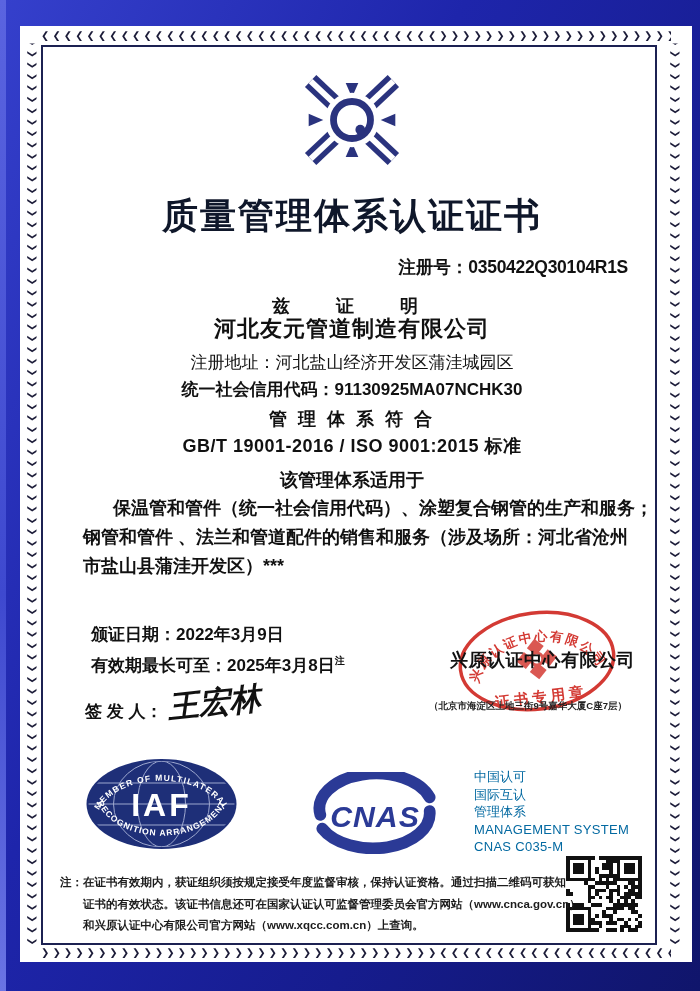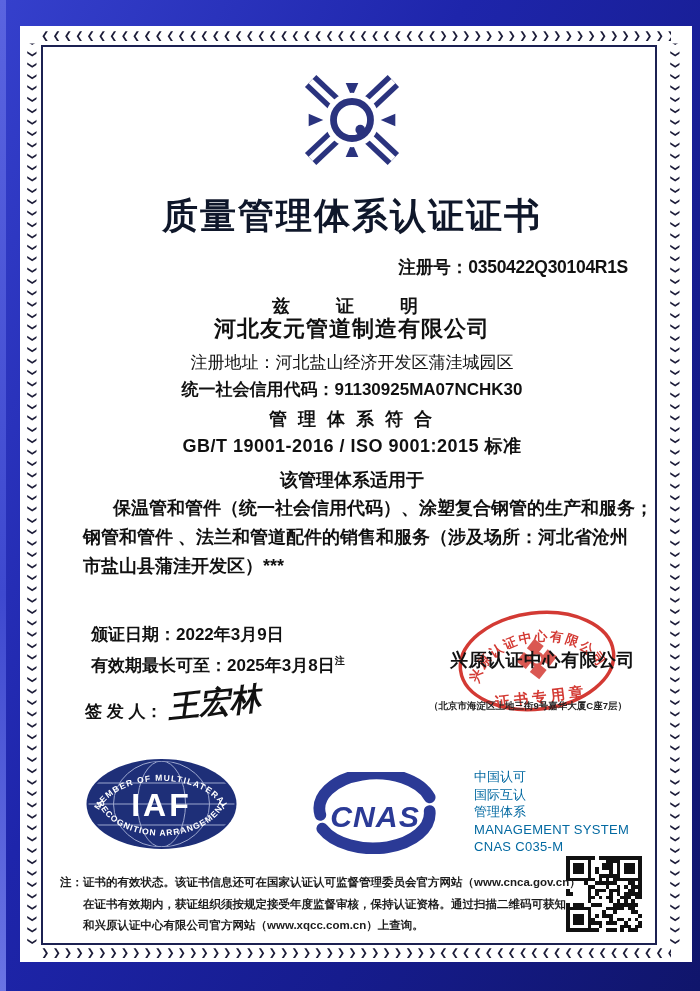--- a/index.html
+++ b/index.html
@@ -321,19 +321,19 @@
       <rect x="15" y="1" width="5" height="5" fill="#ffffff"></rect>
       <rect x="16" y="2" width="3" height="3" fill="#111111"></rect>
       <rect x="0" y="14" width="7" height="7" fill="#111111"></rect>
       <rect x="1" y="15" width="5" height="5" fill="#ffffff"></rect>
       <rect x="2" y="16" width="3" height="3" fill="#111111"></rect>
     </svg>
 
   <div class="abs footnote">
     <div class="pfx">注：</div>
     <div class="lines">
+      <div>在证书有效期内，获证组织须按规定接受年度监督审核，保持认证资格。通过扫描二维码可获知</div>
       <div>证书的有效状态。该证书信息还可在国家认证认可监督管理委员会官方网站（www.cnca.gov.cn）</div>
-      <div>在证书有效期内，获证组织须按规定接受年度监督审核，保持认证资格。通过扫描二维码可获知</div>
       <div>和兴原认证中心有限公司官方网站（www.xqcc.com.cn）上查询。</div>
     </div>
   </div>
 
 </div>
 
 </body></html>

